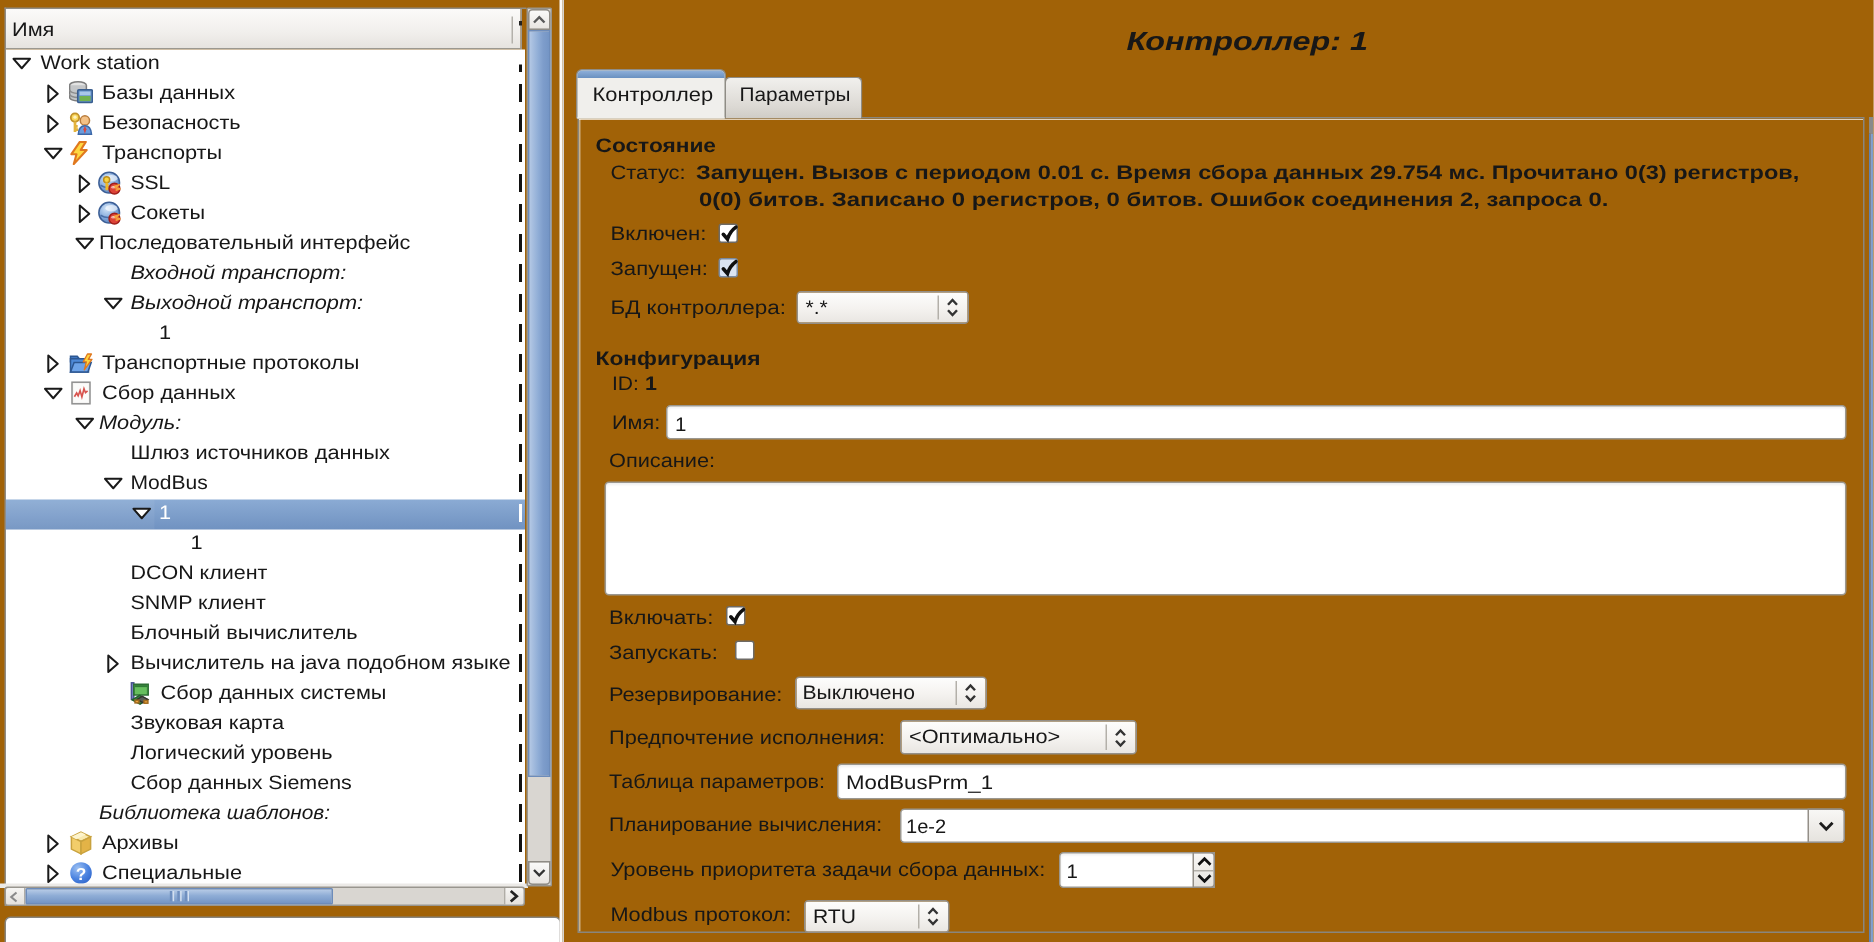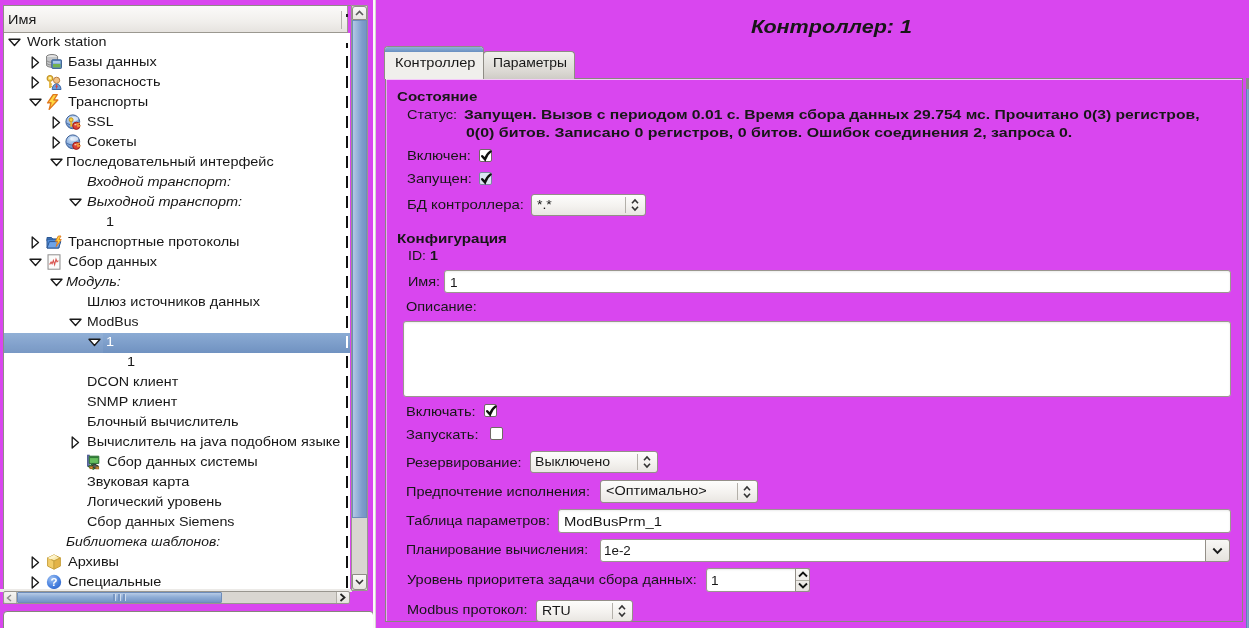--- a/index.html
+++ b/index.html
@@ -1,15 +1,15 @@
 <!DOCTYPE html>
 <html><head><meta charset="utf-8">
 <style>
 html,body{margin:0;padding:0;}
-#stage{position:relative;width:1249px;height:628px;background:#d946ef;
+#stage{position:relative;width:1249px;height:628px;background:#a16207;
   font-family:"Liberation Sans",sans-serif;overflow:hidden;}
 .ab{position:absolute;}
 .t{position:absolute;font-size:13px;color:#171717;white-space:pre;line-height:20px;height:20px;transform-origin:0 50%;}
 .b{font-weight:bold;}
 .i{font-style:italic;}
 </style></head><body>
 <div id="stage">
 
 <div class="ab" style="left:3px;top:5px;width:348px;height:599px;border:1px solid #8f8c86;border-right:none;border-bottom:none;box-sizing:border-box;"></div>
 <div class="ab" style="left:4px;top:6px;width:344px;height:27px;background:linear-gradient(#fbfaf9,#f1efec 60%,#e6e3df);border-bottom:1px solid #9b9890;border-right:1px solid #9b9890;box-sizing:border-box;"></div>

